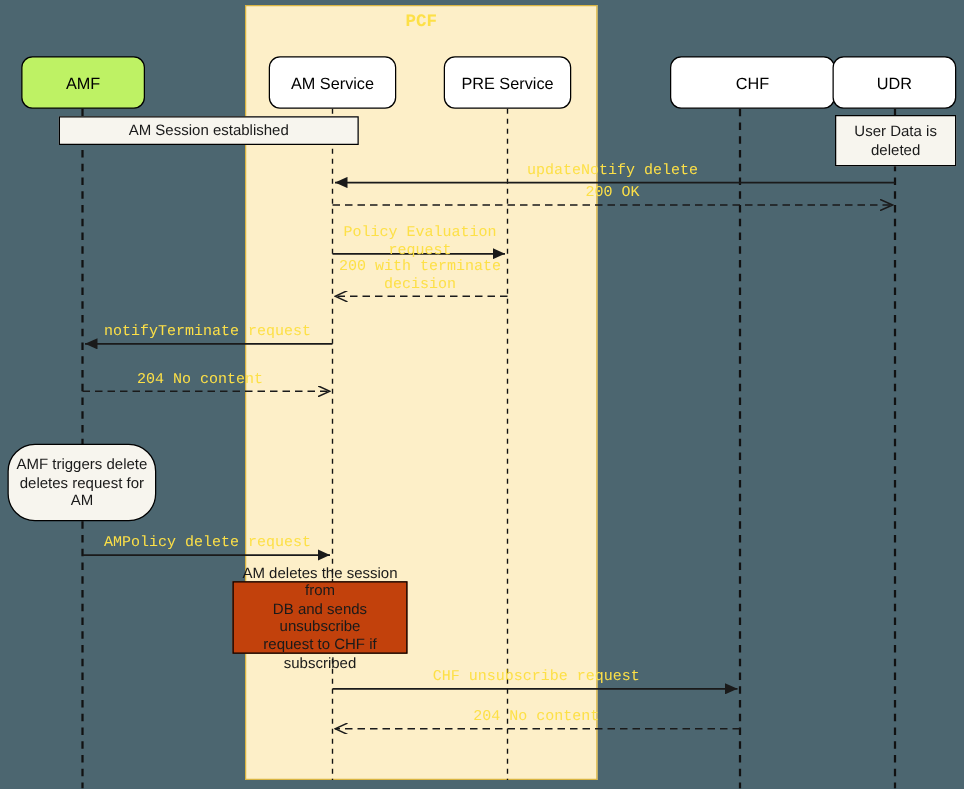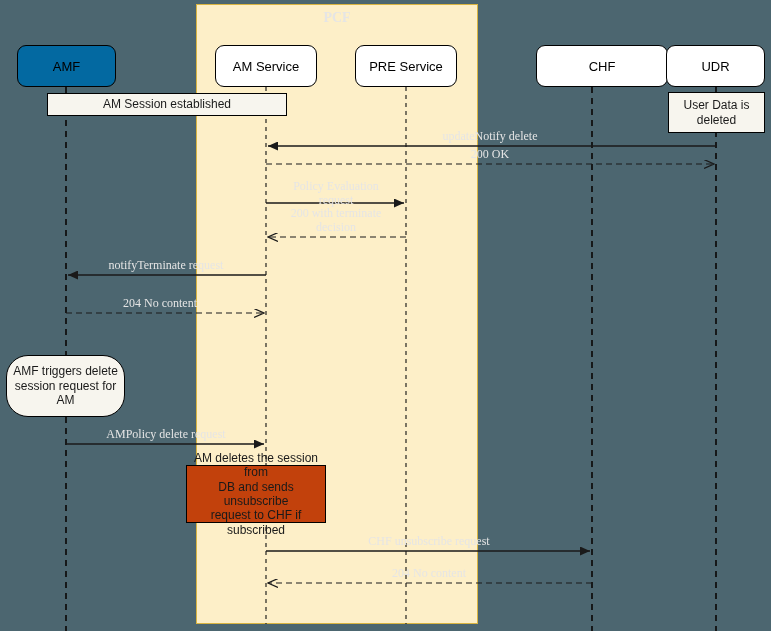--- a/index.html
+++ b/index.html
@@ -16,22 +16,22 @@
     overflow: hidden;
   }
   #svg-layer {
     position: absolute;
     left: 0; top: 0;
     width: 771px;
     height: 631px;
   }
   .lbl {
     position: absolute;
-    color: #e5e5e5;
-    font-family: Liberation Serif, serif;
+    color: #fde047;
+    font-family: Liberation Mono, monospace;
     white-space: nowrap;
     line-height: 1.15;
   }
   .participant-label {
     font-size: 13px;
     text-align: center;
     width: 100%;
   }
   .group-title {
     font-size: 14px;
@@ -108,21 +108,21 @@
         <line x1="266" x2="404" y1="203" y2="203" stroke="#1a1a1a" stroke-width="1.4" marker-end="url(#arrow-solid)"></line>
         <line x1="406" x2="268" y1="237" y2="237" stroke="#1a1a1a" stroke-width="1.1" stroke-dasharray="6,4" marker-end="url(#arrow-open)"></line>
         <line x1="266" x2="68" y1="275" y2="275" stroke="#1a1a1a" stroke-width="1.4" marker-end="url(#arrow-solid)"></line>
         <line x1="66" x2="264" y1="313" y2="313" stroke="#1a1a1a" stroke-width="1.1" stroke-dasharray="6,4" marker-end="url(#arrow-open)"></line>
         <line x1="66" x2="264" y1="444" y2="444" stroke="#1a1a1a" stroke-width="1.4" marker-end="url(#arrow-solid)"></line>
         <line x1="266" x2="590" y1="551" y2="551" stroke="#1a1a1a" stroke-width="1.4" marker-end="url(#arrow-solid)"></line>
         <line x1="592" x2="268" y1="583" y2="583" stroke="#1a1a1a" stroke-width="1.1" stroke-dasharray="6,4" marker-end="url(#arrow-open)"></line>
       </g>
   </svg>
   <div id="participants-layer">
-      <div class="participant-box" style="left: 17px; top: 45px; width: 99px; height: 42px; background: #0369a1;">
+      <div class="participant-box" style="left: 17px; top: 45px; width: 99px; height: 42px; background: #bef264;">
         <div class="participant-label">AMF</div>
       </div>
       <div class="participant-box" style="left: 215px; top: 45px; width: 102px; height: 42px; background: rgb(255, 255, 255);">
         <div class="participant-label">AM Service</div>
       </div>
       <div class="participant-box" style="left: 355px; top: 45px; width: 102px; height: 42px; background: rgb(255, 255, 255);">
         <div class="participant-label">PRE Service</div>
       </div>
       <div class="participant-box" style="left: 536px; top: 45px; width: 132px; height: 42px; background: rgb(255, 255, 255);">
         <div class="participant-label">CHF</div>
@@ -139,21 +139,21 @@
       </div>
       <div class="note-box" style="left: 668px; top: 92px; width: 97px; height: 41px; background: rgb(247, 245, 238);">
         <div class="note-text">
           <div>User Data is</div>
           <div>deleted</div>
         </div>
       </div>
       <div class="note-box" style="left: 6px; top: 355px; width: 119px; height: 62px; background: rgb(247, 245, 238); border-radius: 22px;">
         <div class="note-text">
           <div>AMF triggers delete</div>
-          <div>session request for</div>
+          <div>deletes request for</div>
           <div>AM</div>
         </div>
       </div>
       <div class="note-box" style="left: 186px; top: 465px; width: 140px; height: 58px; background: #c2410c; justify-content: flex-end;">
         <div class="note-text">
           <div>AM deletes the session from</div>
           <div>DB and sends unsubscribe</div>
           <div>request to CHF if subscribed</div>
         </div>
       </div>

